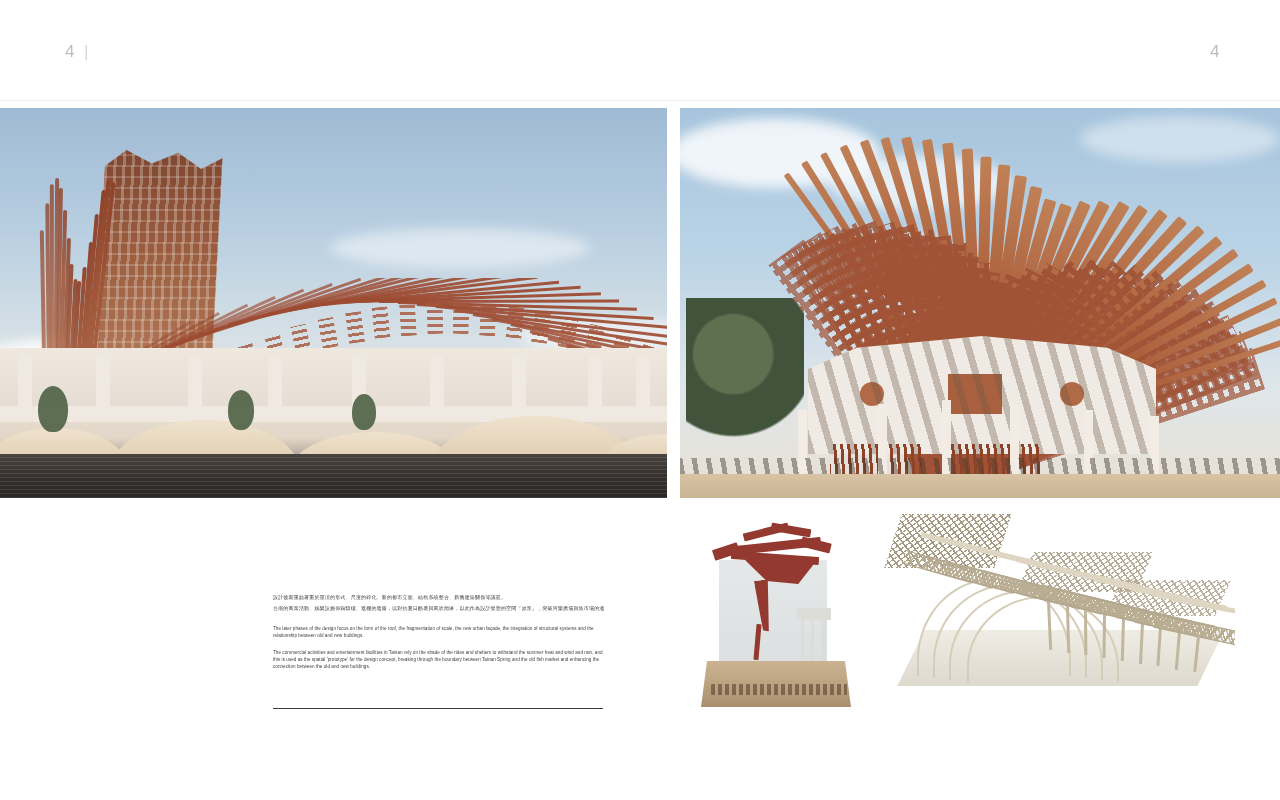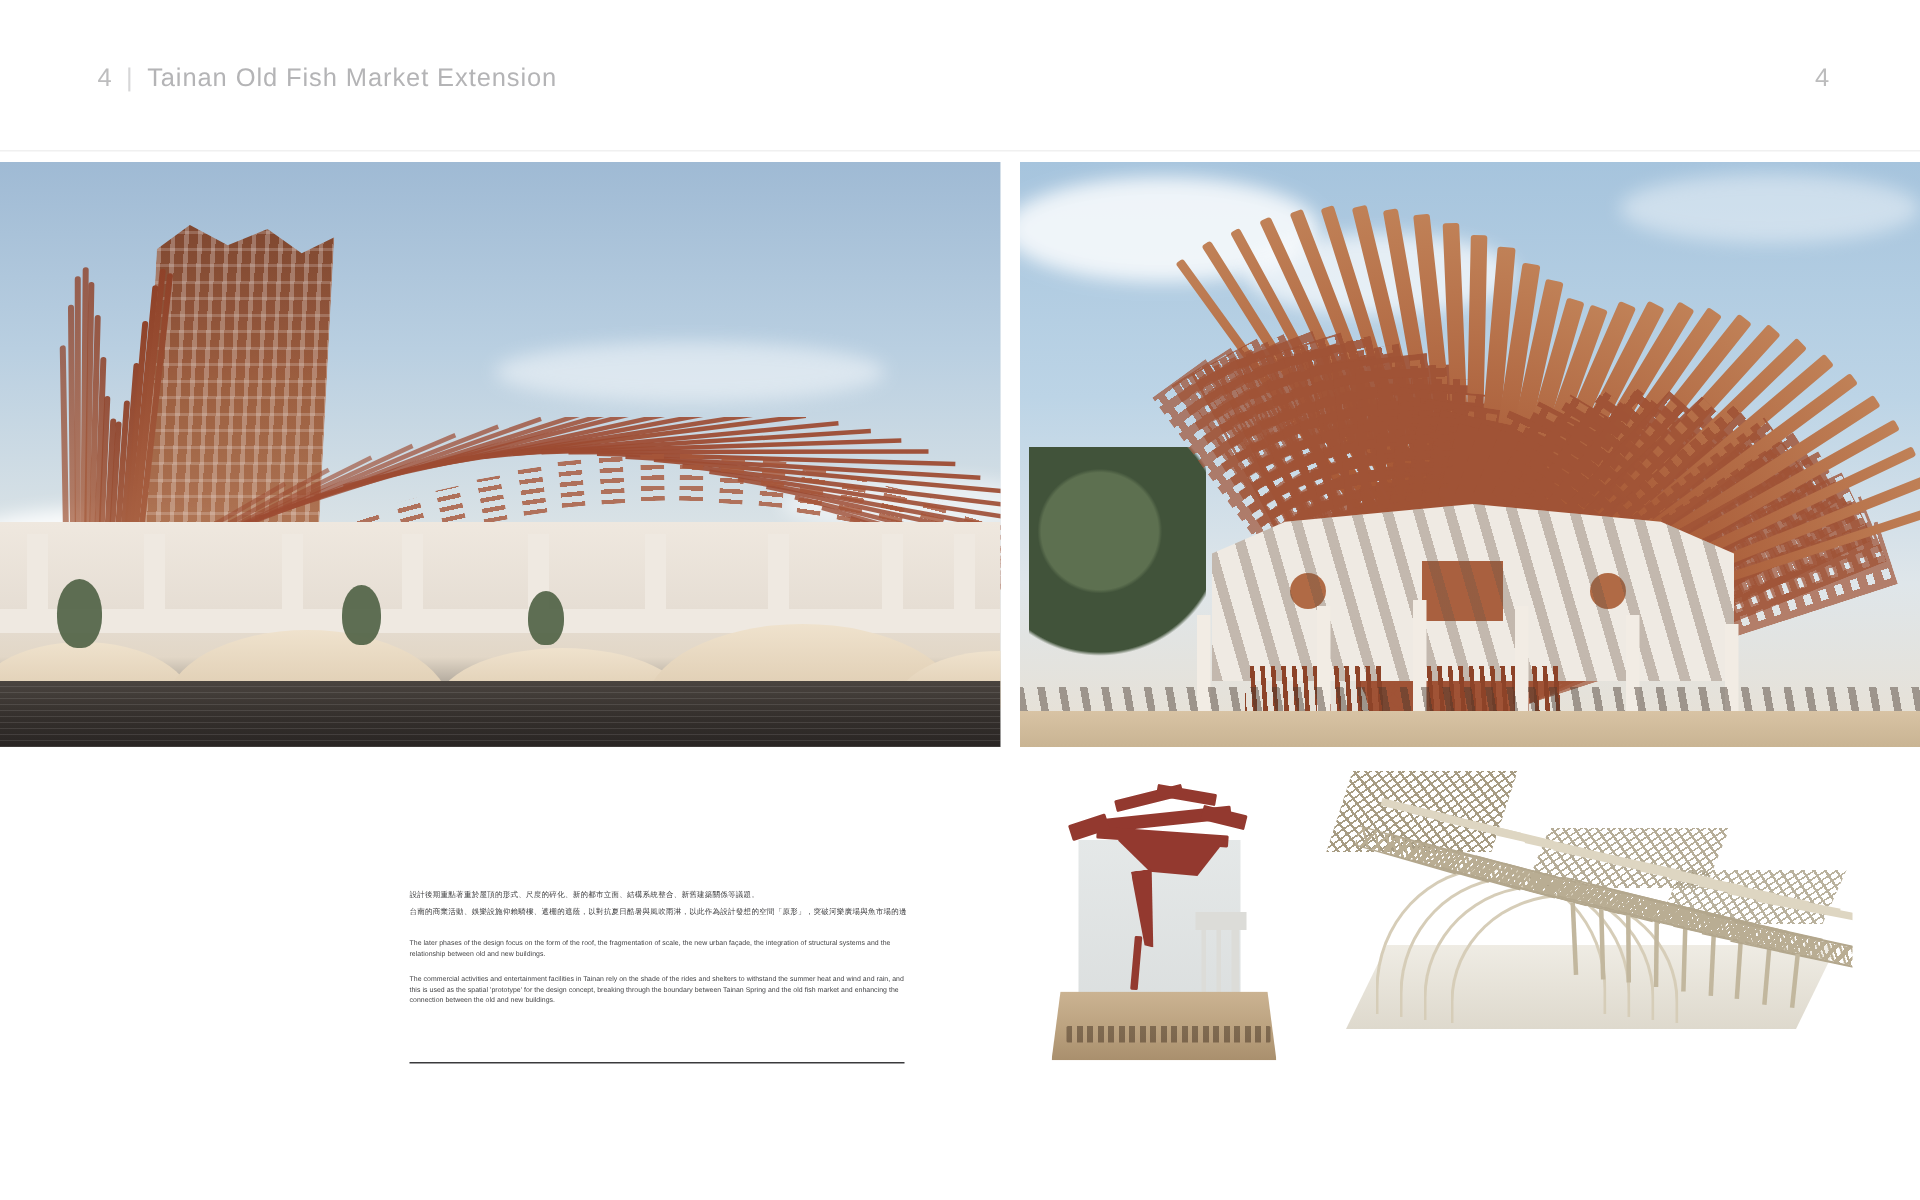--- a/index.html
+++ b/index.html
@@ -210,21 +210,20 @@
 </style>
 </head>
 <body>
 
 <div class="page">
 
   <div class="header">
     <div class="hdr-title">
       <span class="hdr-num">4</span>
       <span class="hdr-sep">|</span>
-      <span class="hdr-name">Tainan Old Fish Market Extension</span>
     </div>
     <div class="hdr-page">4</div>
     <div class="hdr-rule"></div>
   </div>
 
   <div class="imgbox" id="hero-left">
     <div class="sky"></div>
 
     <div class="cloud" style="left:-30px;top:230px;width:220px;height:48px;"></div>
     <div class="cloud" style="left:330px;top:120px;width:260px;height:40px;opacity:.55;"></div>

